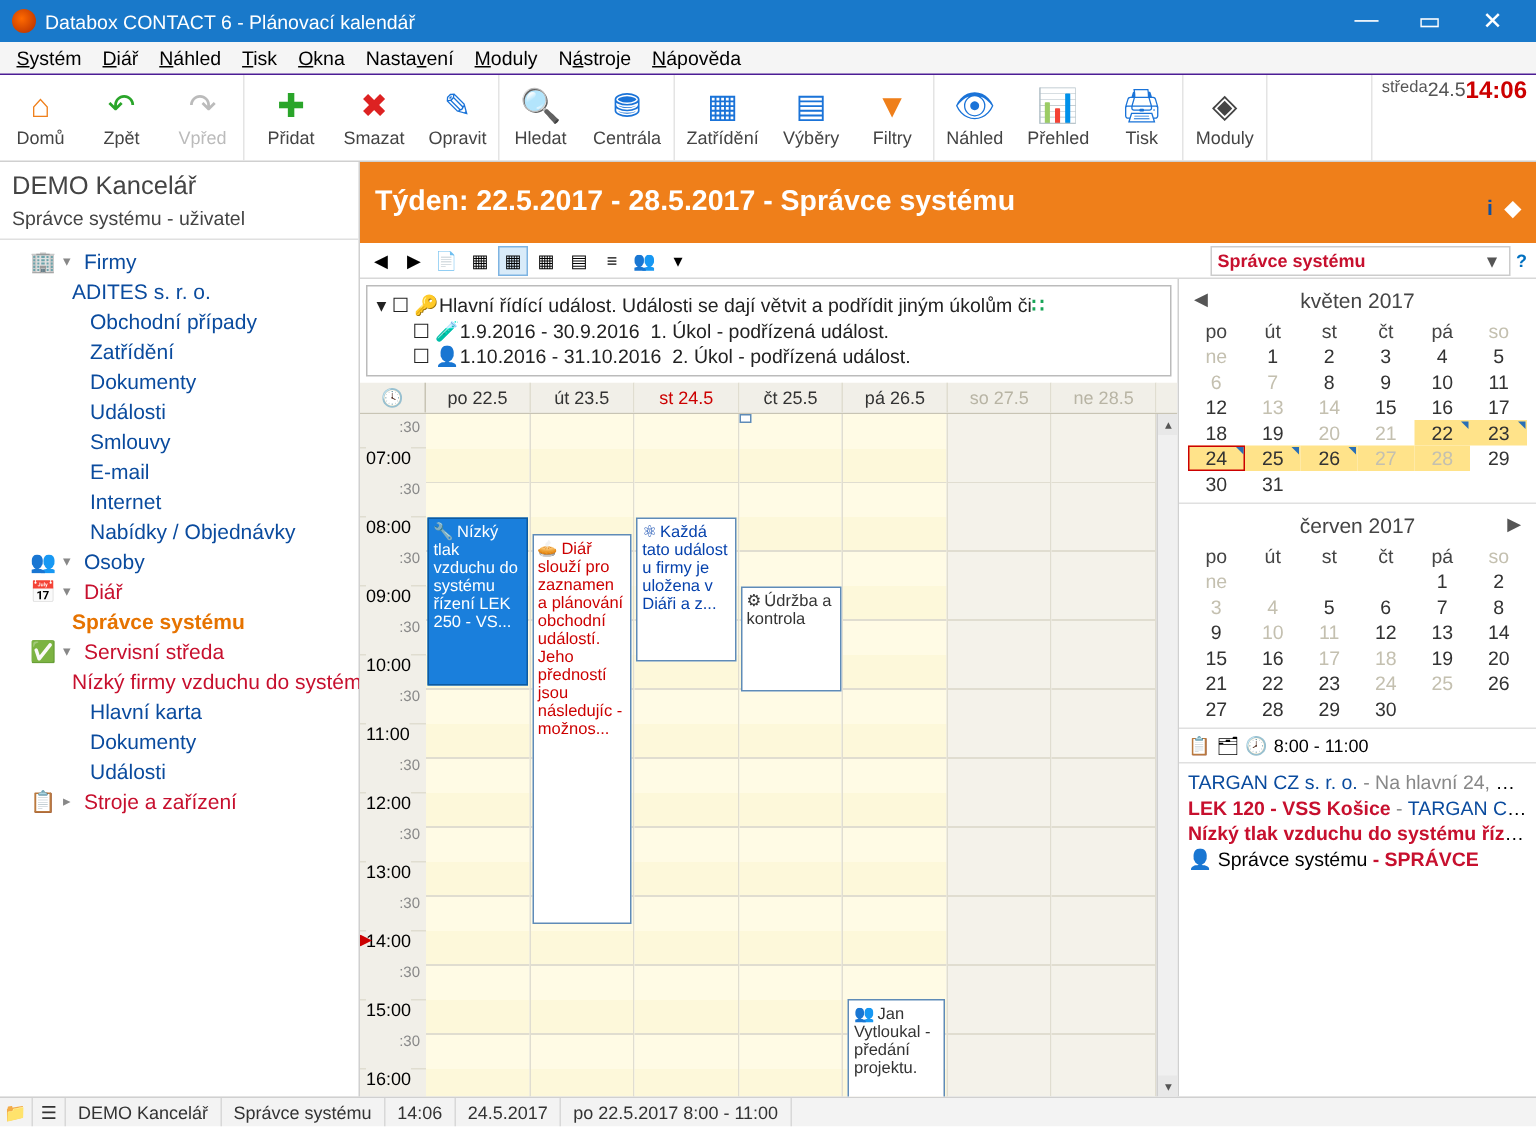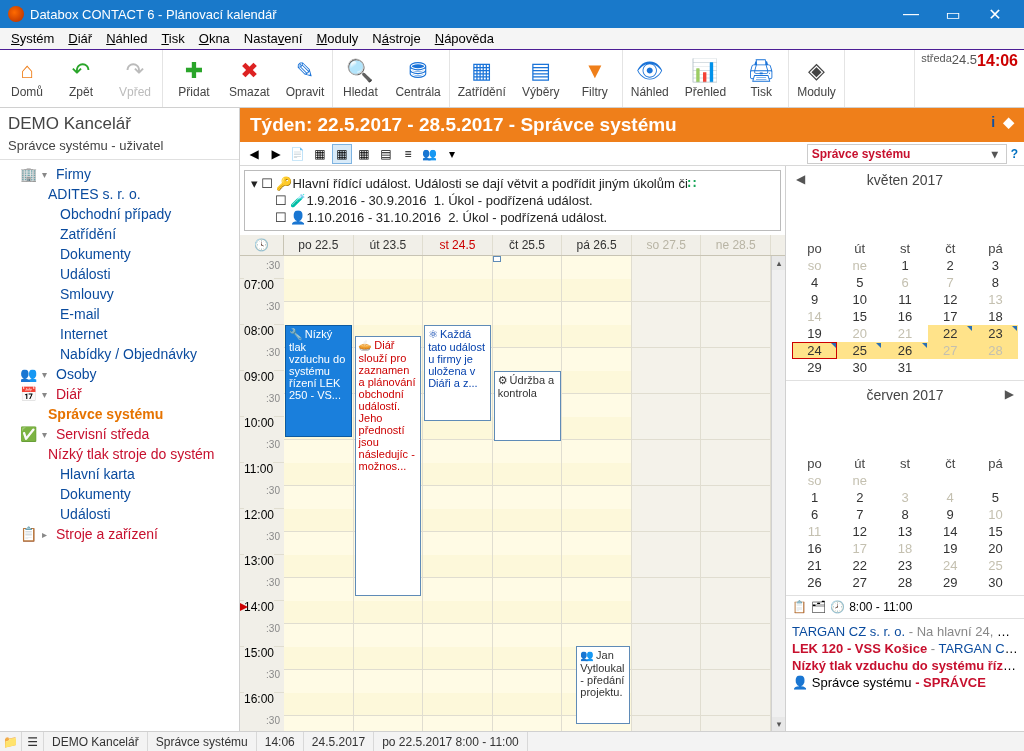--- a/index.html
+++ b/index.html
@@ -39,21 +39,21 @@
   .tree-item { display: flex; align-items: center; padding: 2px 8px 2px 8px; font-size: 14px; color: #0a4b9e; white-space: nowrap; }
   .tree-item.level1 { padding-left: 20px; }
   .tree-item.level2 { padding-left: 48px; }
   .tree-item.level3 { padding-left: 60px; }
   .tree-item .ti-icon { width: 18px; text-align: center; margin-right: 4px; }
   .tree-item.red { color: #c7102e; }
   .tree-item.orange { color: #e67300; font-weight: bold; }
   .tree-item .caret { width: 12px; color: #888; font-size: 10px; margin-right: 2px; }
 
   .main { flex: 1; display: flex; flex-direction: column; overflow: hidden; }
-  .week-header { background: #ef7f1a; color: #fff; font-weight: bold; font-size: 19px; padding: 6px 10px; display: flex; align-items: flex-start; gap: 24px; }
+  .week-header { background: #ef7f1a; color: #fff; font-weight: bold; font-size: 19px; padding: 16px 10px; display: flex; align-items: flex-end; gap: 24px; }
   .week-header .right-icons { margin-left: auto; display: flex; gap: 8px; font-size: 14px; }
 
   .subbar { display: flex; align-items: center; border-bottom: 1px solid #d8d8d8; height: 24px; }
   .subbar-left { display: flex; align-items: center; gap: 2px; padding: 0 4px; flex: 1; }
   .subbar .sb-ic { width: 20px; height: 20px; display: flex; align-items: center; justify-content: center; border: 1px solid transparent; font-size: 12px; }
   .subbar .sb-ic.active { background: #d9ebf9; border: 1px solid #7eb4e2; }
   .subbar-right { display: flex; align-items: center; gap: 4px; padding: 0 6px; }
   .subbar-right .person-select { border: 1px solid #ccc; height: 20px; min-width: 200px; display: flex; align-items: center; padding: 0 4px; font-size: 12px; color: #c7102e; font-weight: bold; background: #fff; }
   .subbar-right .dd { width: 14px; text-align: center; color: #555; }
   .subbar-right .qm { color: #0070c0; font-weight: bold; }
@@ -91,21 +91,21 @@
   .evt .evt-ic { font-size: 11px; margin-right: 2px; }
 
   .now-marker { position: absolute; left: 0; width: 8px; height: 8px; background: #c00; clip-path: polygon(0 0, 100% 50%, 0 100%); }
 
   .right-col { width: 238px; display: flex; flex-direction: column; overflow: hidden; }
   .cal-block { padding: 4px 6px; border-bottom: 1px solid #e0e0e0; }
   .cal-title { text-align: center; font-size: 14px; color: #444; padding: 2px 0 4px 0; position: relative; }
   .cal-title .cal-nav { position: absolute; top: 2px; font-size: 12px; color: #555; }
   .cal-title .cal-nav.prev { left: 4px; }
   .cal-title .cal-nav.next { right: 4px; }
-  .cal-grid { display: grid; grid-template-columns: repeat(5, 1fr); text-align: center; font-size: 13px; margin-top: 48px; }
+  .cal-grid { display: grid; grid-template-columns: repeat(6, 1fr); text-align: center; font-size: 13px; }
   .cal-grid .dow { color: #444; padding: 1px 0; }
   .cal-grid .dow.we { color: #c4c0b0; }
   .cal-grid .d { padding: 1px 0; color: #333; position: relative; }
   .cal-grid .d.we { color: #c4c0b0; }
   .cal-grid .d.hl { background: #ffe38a; }
   .cal-grid .d.today { outline: 1px solid #c00; outline-offset: -1px; }
   .cal-grid .d.mark::after { content: ''; position: absolute; top: 1px; right: 1px; width: 0; height: 0; border-top: 5px solid #2a6fb5; border-left: 5px solid transparent; }
 
   .detail-header { display: flex; align-items: center; gap: 4px; padding: 4px 6px; border-bottom: 1px solid #e0e0e0; font-size: 12px; }
   .detail-list { flex: 1; padding: 4px 6px; font-size: 13px; overflow: hidden; }
@@ -280,21 +280,21 @@
       <div class="tree-item level2 orange">
           <span>Správce systému</span>
         </div>
 
       <div class="tree-item level1 red">
           <span class="ti-icon">✅</span>
           <span class="caret">▾</span>
           <span>Servisní středa</span>
         </div>
       <div class="tree-item level2 red">
-          <span>Nízký tlak stroje do systém</span>
+          <span>Nízký firmy vzduchu do systém</span>
         </div>
       <div class="tree-item level3">
           <span>Hlavní karta</span>
         </div>
       <div class="tree-item level3">
           <span>Dokumenty</span>
         </div>
       <div class="tree-item level3">
           <span>Události</span>
         </div>
@@ -416,21 +416,21 @@
               <div class="day-col">
                 <div class="evt white red-text" style="top:80px;left:1px;right:1px;height:260px"><span class="evt-ic">🥧</span><span>Diář slouží pro zaznamen a plánování obchodní událostí. Jeho předností jsou následujíc - možnos...</span></div>
               </div>
               <div class="day-col">
                 <div class="evt white" style="top:69px;left:1px;right:1px;height:96px"><span class="evt-ic">⚛</span><span>Každá tato událost u firmy je uložena v Diáři a z...</span></div>
               </div>
               <div class="day-col">
                 <div class="evt white" style="color:#333" style2=""> </div>
               </div>
               <div class="day-col">
-                <div class="evt white" style="color:#333;top:390px;left:14px;right:1px;height:78px"><span class="evt-ic">👥</span><span>Jan Vytloukal - předání projektu.</span></div>
+                <div class="evt white" style="color:#333;top:390px;left:3px;right:1px;height:78px"><span class="evt-ic">👥</span><span>Jan Vytloukal - předání projektu.</span></div>
               </div>
               <div class="day-col weekend"></div>
               <div class="day-col weekend"></div>
 
               <div class="evt white" style="color:#333;top:115px;left:calc(100%/7*3 + 1px);width:calc(100%/7 - 2px);height:70px"><span class="evt-ic">⚙</span><span>Údržba a kontrola</span></div>
             </div>
             <div class="scroll-col">
               <div class="sc-up">▴</div>
               <div class="sc-down">▾</div>
             </div>

